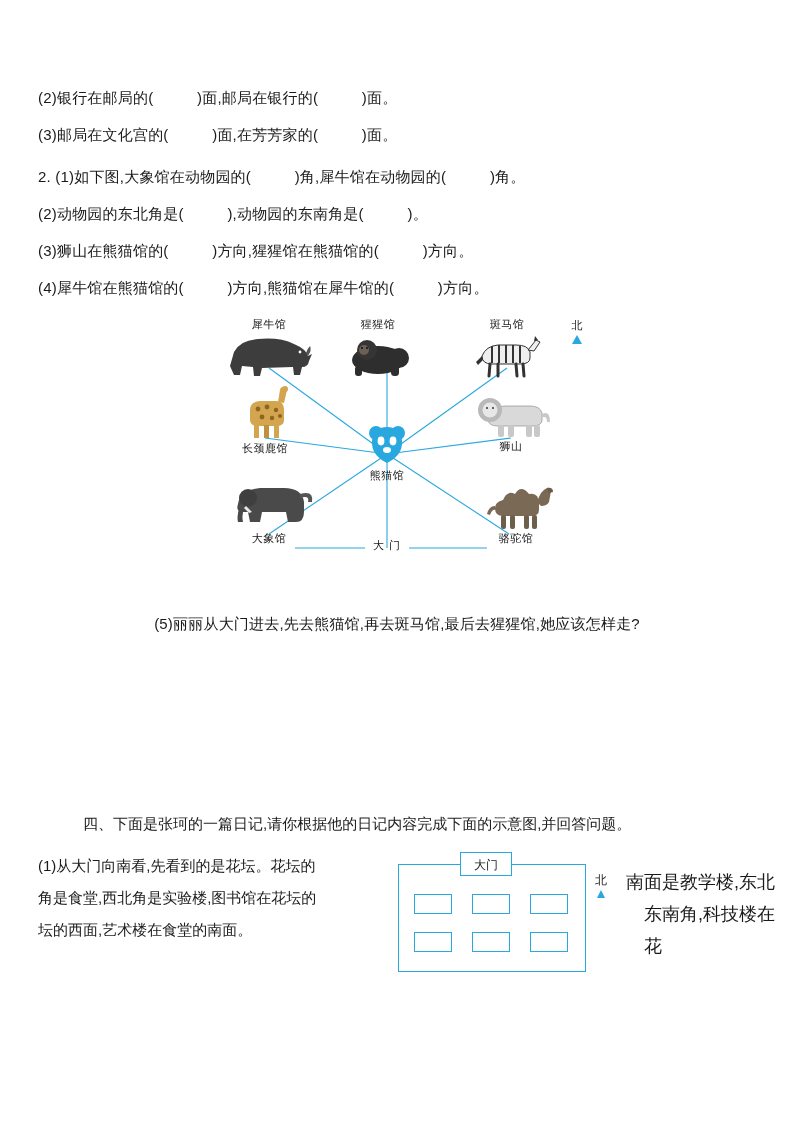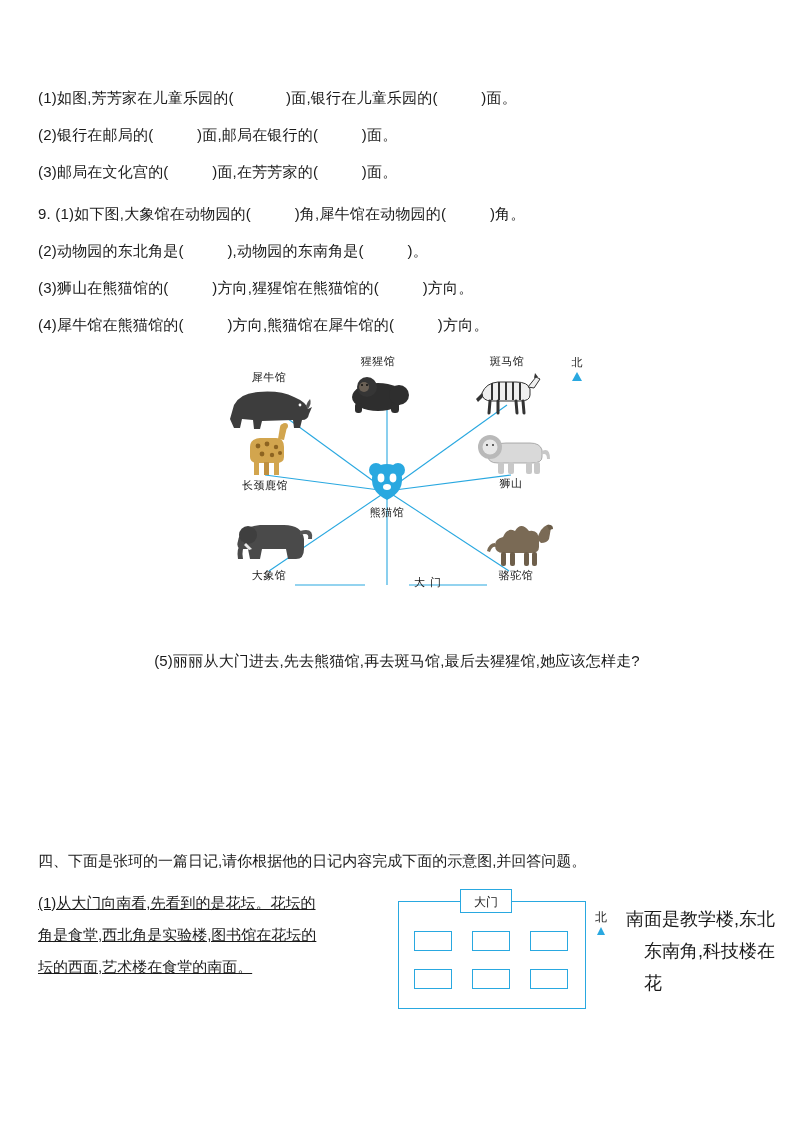--- a/index.html
+++ b/index.html
@@ -86,36 +86,35 @@
     left: 155px;
     top: 105px;
     width: 110px;
     text-align: center;
   }
   .gate {
     position: absolute;
     left: 155px;
     top: 222px;
     width: 110px;
-    text-align: right;
+    text-align: center;
     font-size: 11px;
     letter-spacing: 1px;
   }
 
   
   .sec4-title {
     font-size: 15px;
     line-height: 20px;
     margin-top: 22px;
     margin-bottom: 16px;
   }
   .sec4-body {
     position: relative;
     min-height: 150px;
-    text-decoration: underline;
   }
   .left-text {
     width: 340px;
     font-size: 15px;
     line-height: 32px;
   }
   .right-text {
     position: absolute;
     left: 588px;
     top: 16px;
@@ -180,25 +179,24 @@
     line-height: 20px;
     margin-top: 18px;
   }
 </style>
 </head>
 <body>
 
 <div class="page">
   <div class="content">
 
-    <div class="q-line">(1)如图,芳芳家在儿童乐园的(            )面,银行在儿童乐园的(          )面。</div>
     <div class="q-line">(2)银行在邮局的(          )面,邮局在银行的(          )面。</div>
     <div class="q-line">(3)邮局在文化宫的(          )面,在芳芳家的(          )面。</div>
 
-    <div class="q-line" style="margin-top:22px;">9. (1)如下图,大象馆在动物园的(          )角,犀牛馆在动物园的(          )角。</div>
+    <div class="q-line" style="margin-top:22px;">2. (1)如下图,大象馆在动物园的(          )角,犀牛馆在动物园的(          )角。</div>
     <div class="q-line">(2)动物园的东北角是(          ),动物园的东南角是(          )。</div>
     <div class="q-line">(3)狮山在熊猫馆的(          )方向,猩猩馆在熊猫馆的(          )方向。</div>
     <div class="q-line">(4)犀牛馆在熊猫馆的(          )方向,熊猫馆在犀牛馆的(          )方向。</div>
 
     <div class="zoo">
       <svg class="lines" viewBox="0 0 420 280">
         <g stroke="#29a8e0" stroke-width="1.1" fill="none">
 
           <line x1="210" y1="138" x2="92" y2="52"></line>
           <line x1="210" y1="138" x2="210" y2="52"></line>
@@ -212,21 +210,21 @@
           <line x1="118" y1="232" x2="188" y2="232"></line>
           <line x1="232" y1="232" x2="310" y2="232"></line>
         </g>
       </svg>
 
       <div class="north">
         <span>北</span>
         <span class="arrow"></span>
       </div>
 
-      <div class="zoo-item" style="left:37px; top:16px;">
+      <div class="zoo-item" style="left:37px; top:0px;">
         <div class="zoo-label">犀牛馆</div>
         <svg class="animal" width="90" height="46" viewBox="0 0 90 46">
           <path d="M6 34 L10 20 Q16 8 34 7 Q56 5 70 12 Q82 17 84 24 L88 22 L85 29 Q84 35 78 35 L76 43 L70 43 L69 35 L38 36 L36 44 L30 44 L29 35 L18 34 L16 43 L10 43 Z" fill="#3d3d3d"></path>
           <path d="M84 24 Q88 18 86 14 Q83 17 82 21 Z" fill="#555"></path>
           <circle cx="76" cy="20" r="1.4" fill="#fff"></circle>
         </svg>
       </div>
 
       <div class="zoo-item" style="left:146px; top:0px;">
         <div class="zoo-label">猩猩馆</div>
@@ -341,21 +339,21 @@
           <ellipse cx="26" cy="29" rx="4" ry="3" fill="#ffffff"></ellipse>
         </svg>
         <div class="zoo-label">熊猫馆</div>
       </div>
 
       <div class="gate">大 门</div>
     </div>
 
     <div class="q-line" style="margin-top:18px;text-align:center;">(5)丽丽从大门进去,先去熊猫馆,再去斑马馆,最后去猩猩馆,她应该怎样走?</div>
 
-    <div class="sec4-title" style="margin-top:180px;">四、下面是张珂的一篇日记,请你根据他的日记内容完成下面的示意图,并回答问题。</div>
+    <div class="sec4-title" style="margin-top:180px;margin-left:45px;">四、下面是张珂的一篇日记,请你根据他的日记内容完成下面的示意图,并回答问题。</div>
 
     <div class="sec4-body">
       <div class="left-text">
         <div>(1)从大门向南看,先看到的是花坛。花坛的</div>
         <div>角是食堂,西北角是实验楼,图书馆在花坛的</div>
         <div>坛的西面,艺术楼在食堂的南面。</div>
       </div>
 
       <div class="right-text">
         <div>南面是教学楼,东北</div>

